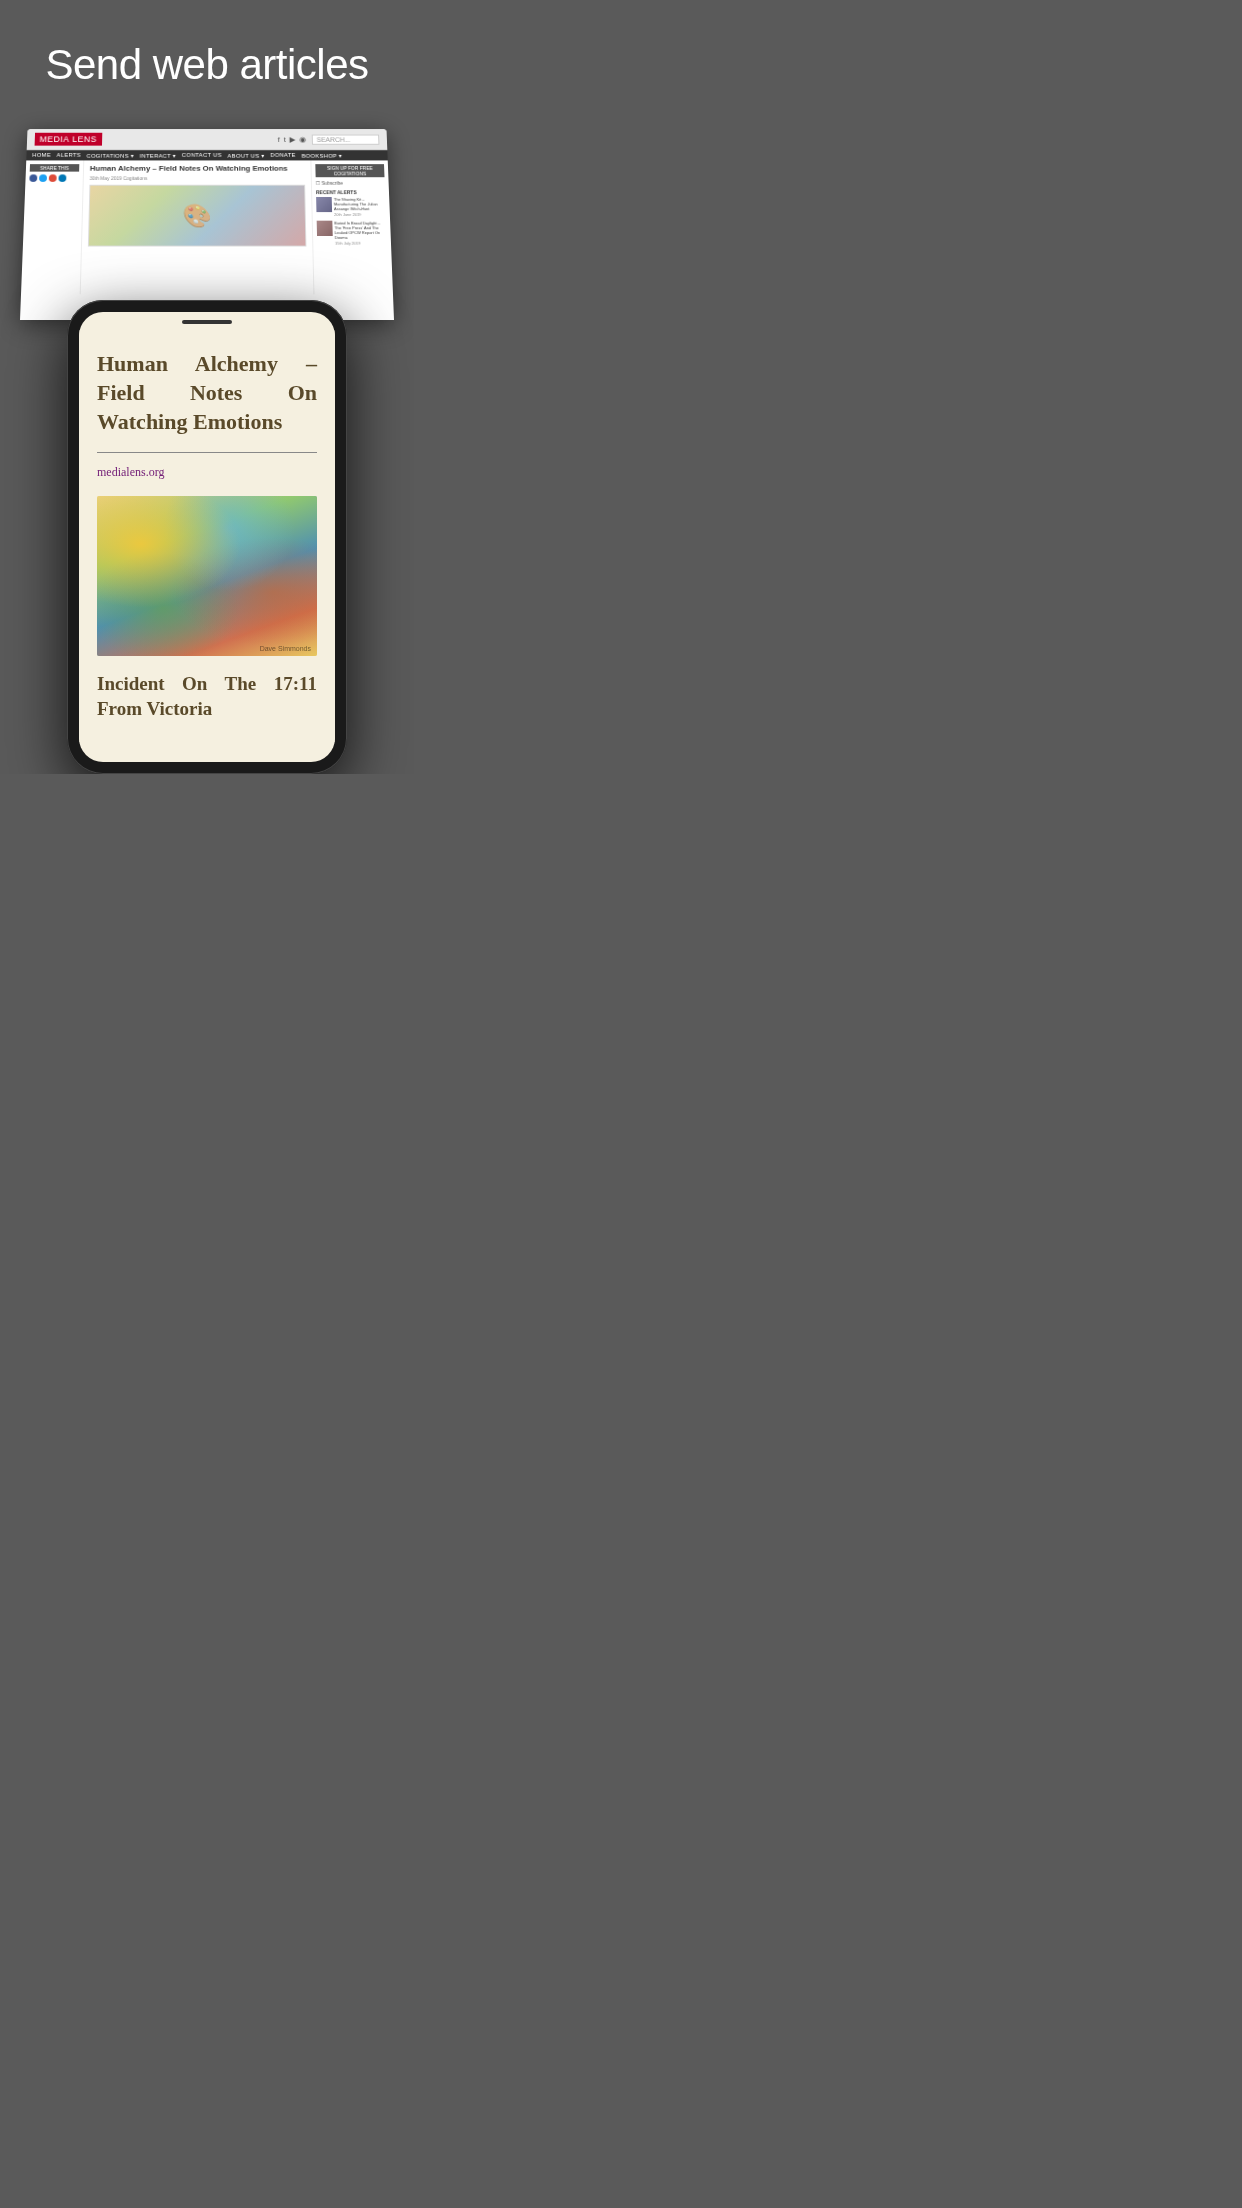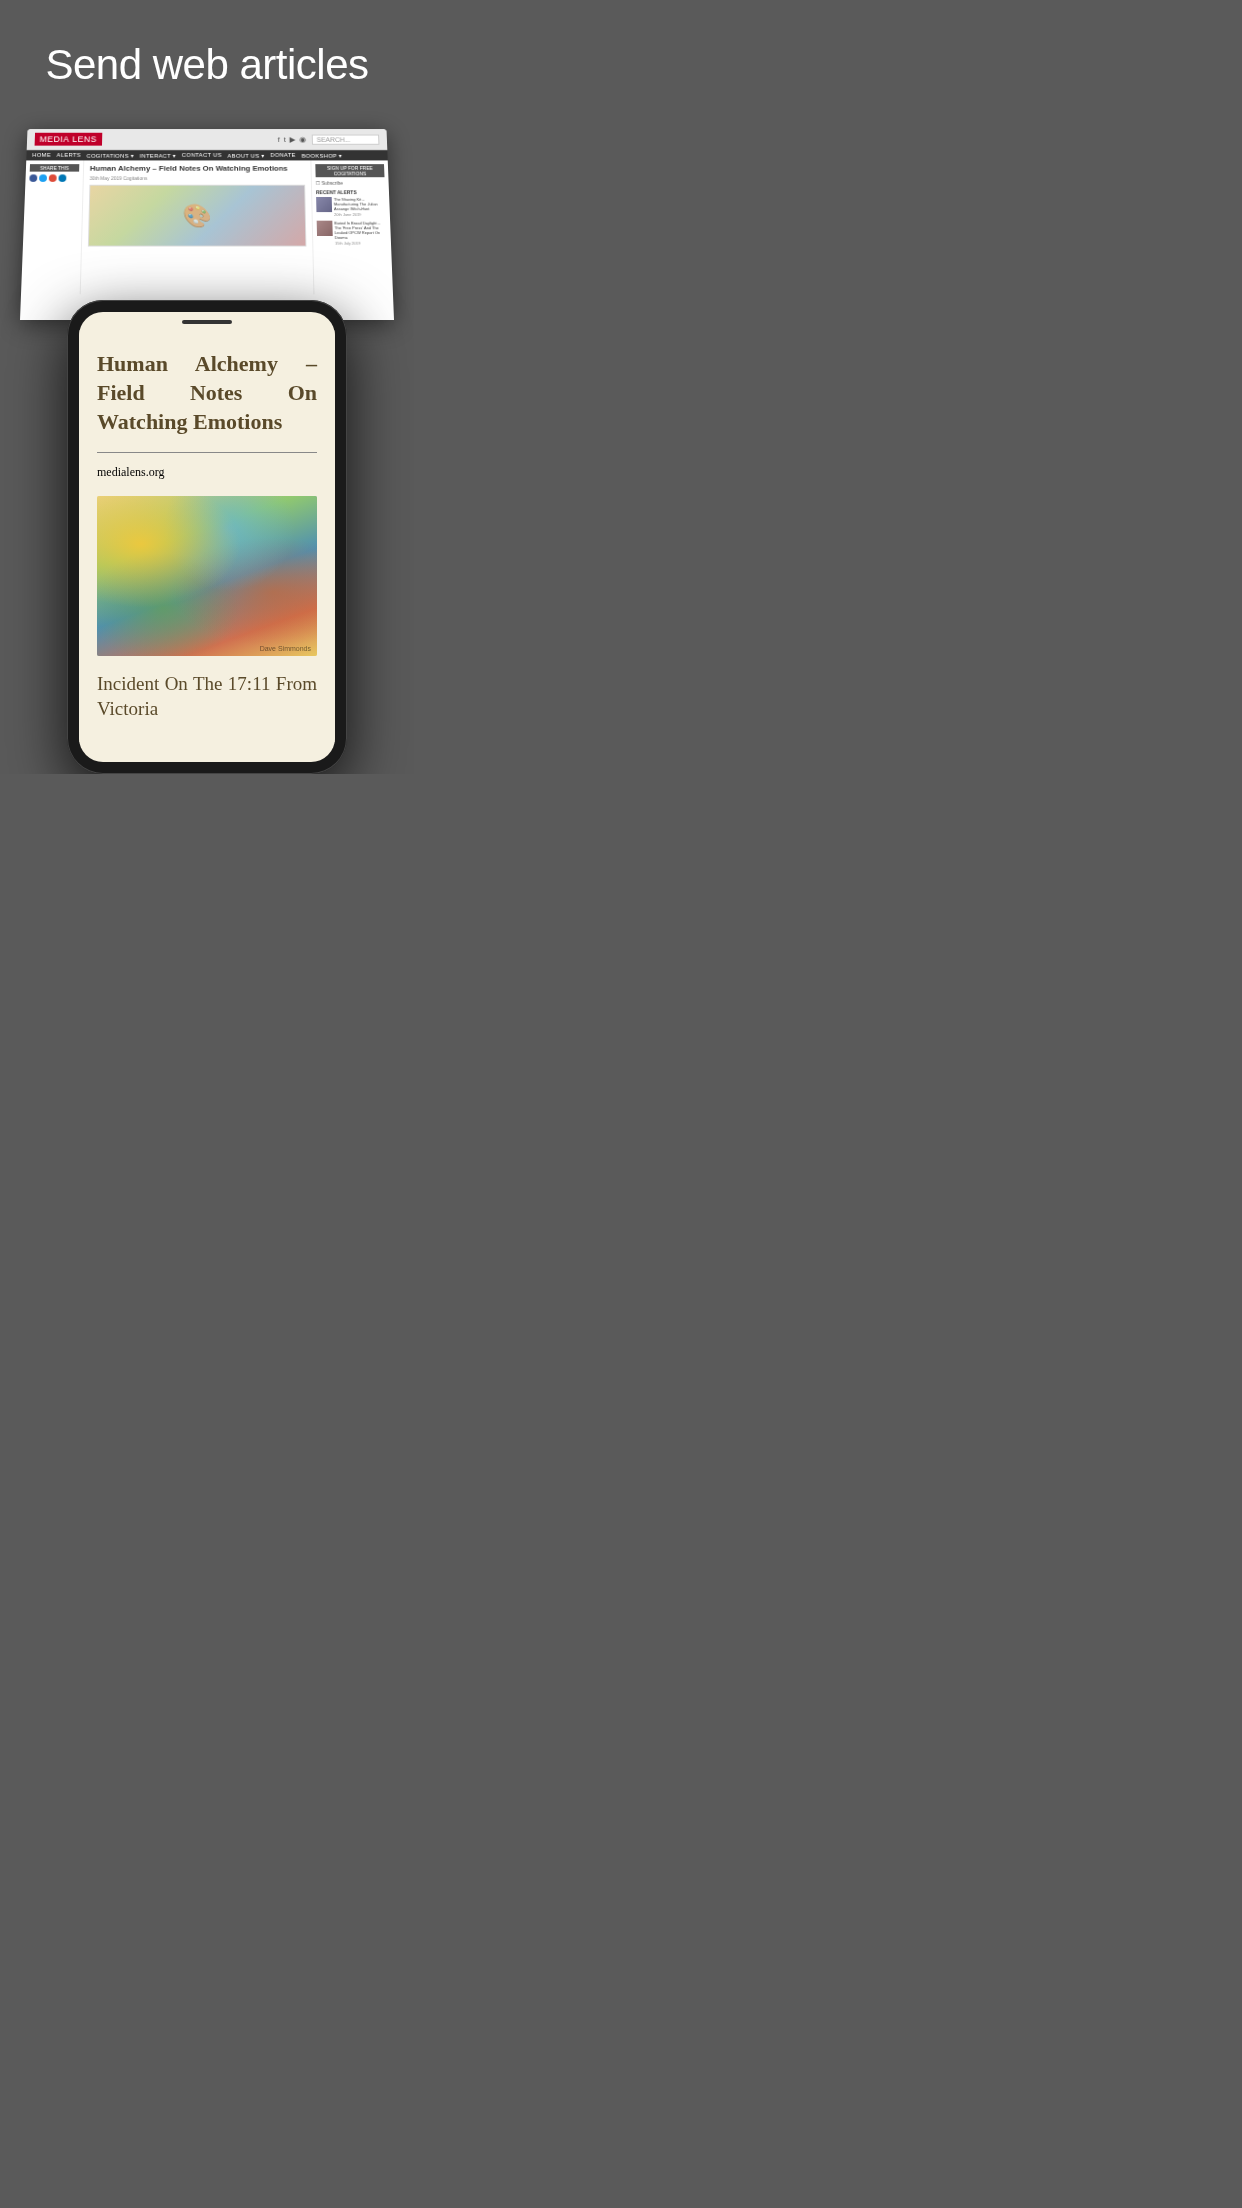--- a/index.html
+++ b/index.html
@@ -288,21 +288,21 @@
     }
 
     .kindle-divider {
       border: none;
       border-top: 1px solid #888;
       margin: 12px 0;
     }
 
     .kindle-source {
       font-size: 12px;
-      color: #000000;
+      color: #701a75;
       margin-bottom: 16px;
       font-family: Georgia, serif;
     }
 
     .kindle-image {
       width: 100%;
       height: 160px;
       background: linear-gradient(135deg, 
         #f4e4a0 0%, 
         #e8c870 15%, 
@@ -337,21 +337,21 @@
       position: absolute;
       bottom: 4px;
       right: 6px;
       font-size: 7px;
       color: rgba(0,0,0,0.5);
       font-family: sans-serif;
     }
 
     .kindle-next-title {
       font-size: 19px;
-      font-weight: 400;
+      font-weight: 700;
       color: #5a4a2a;
       line-height: 1.3;
       font-family: Georgia, serif;
       text-align: justify;
     }
 
     
     .phone-bottom {
       height: 20px;
     }

